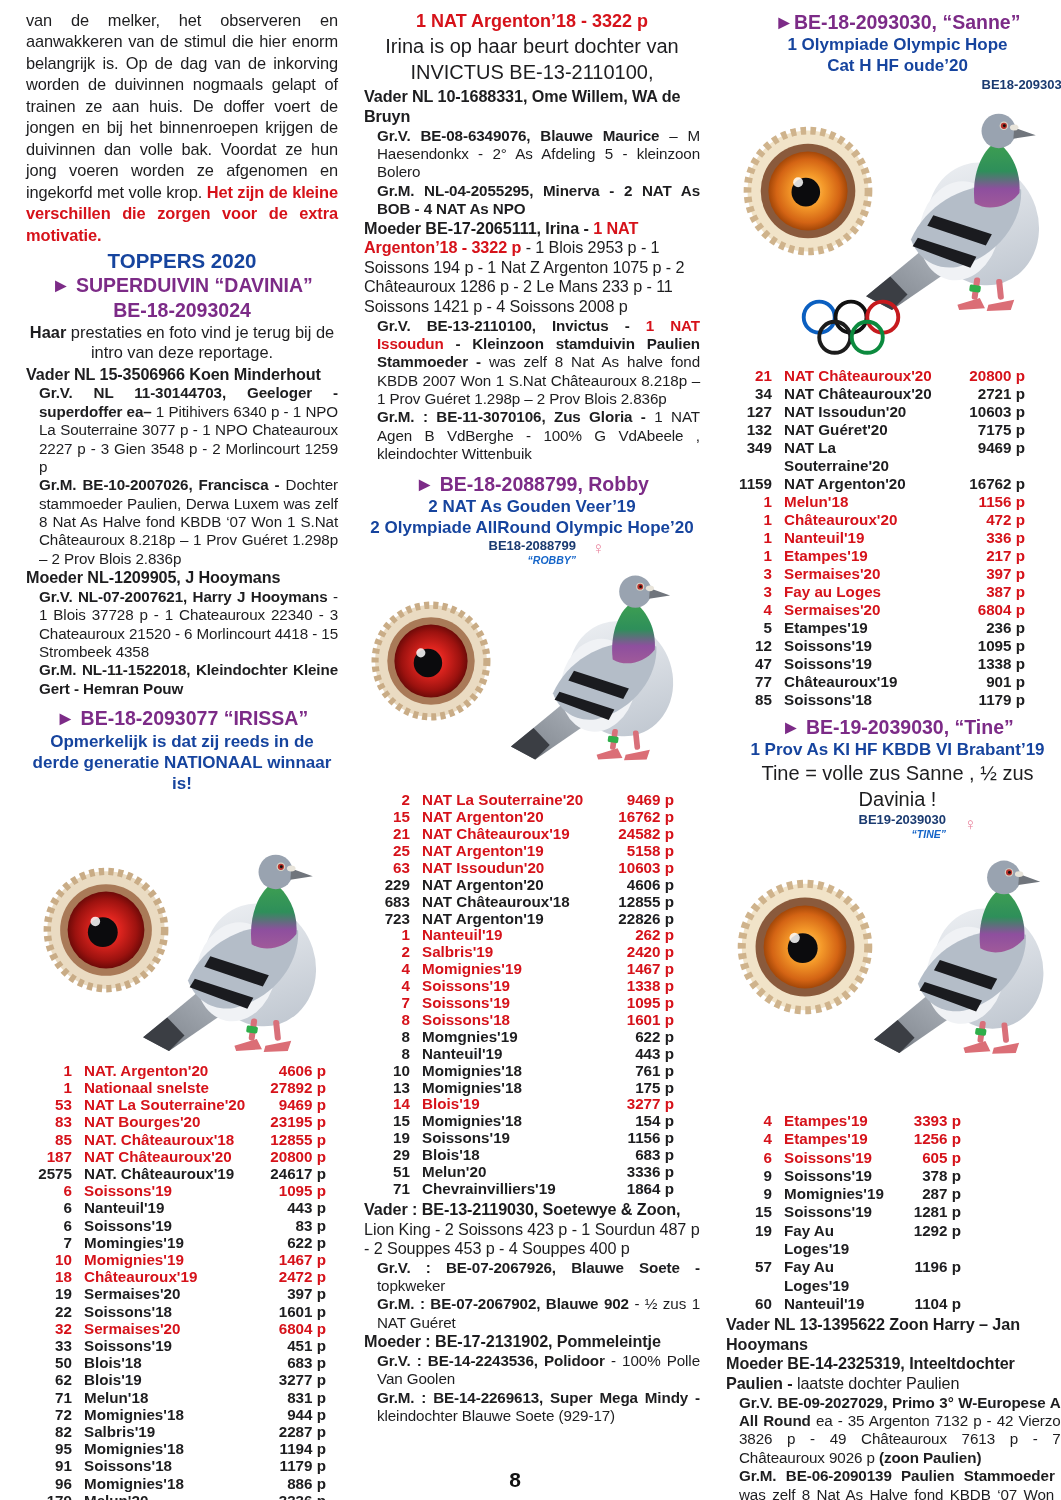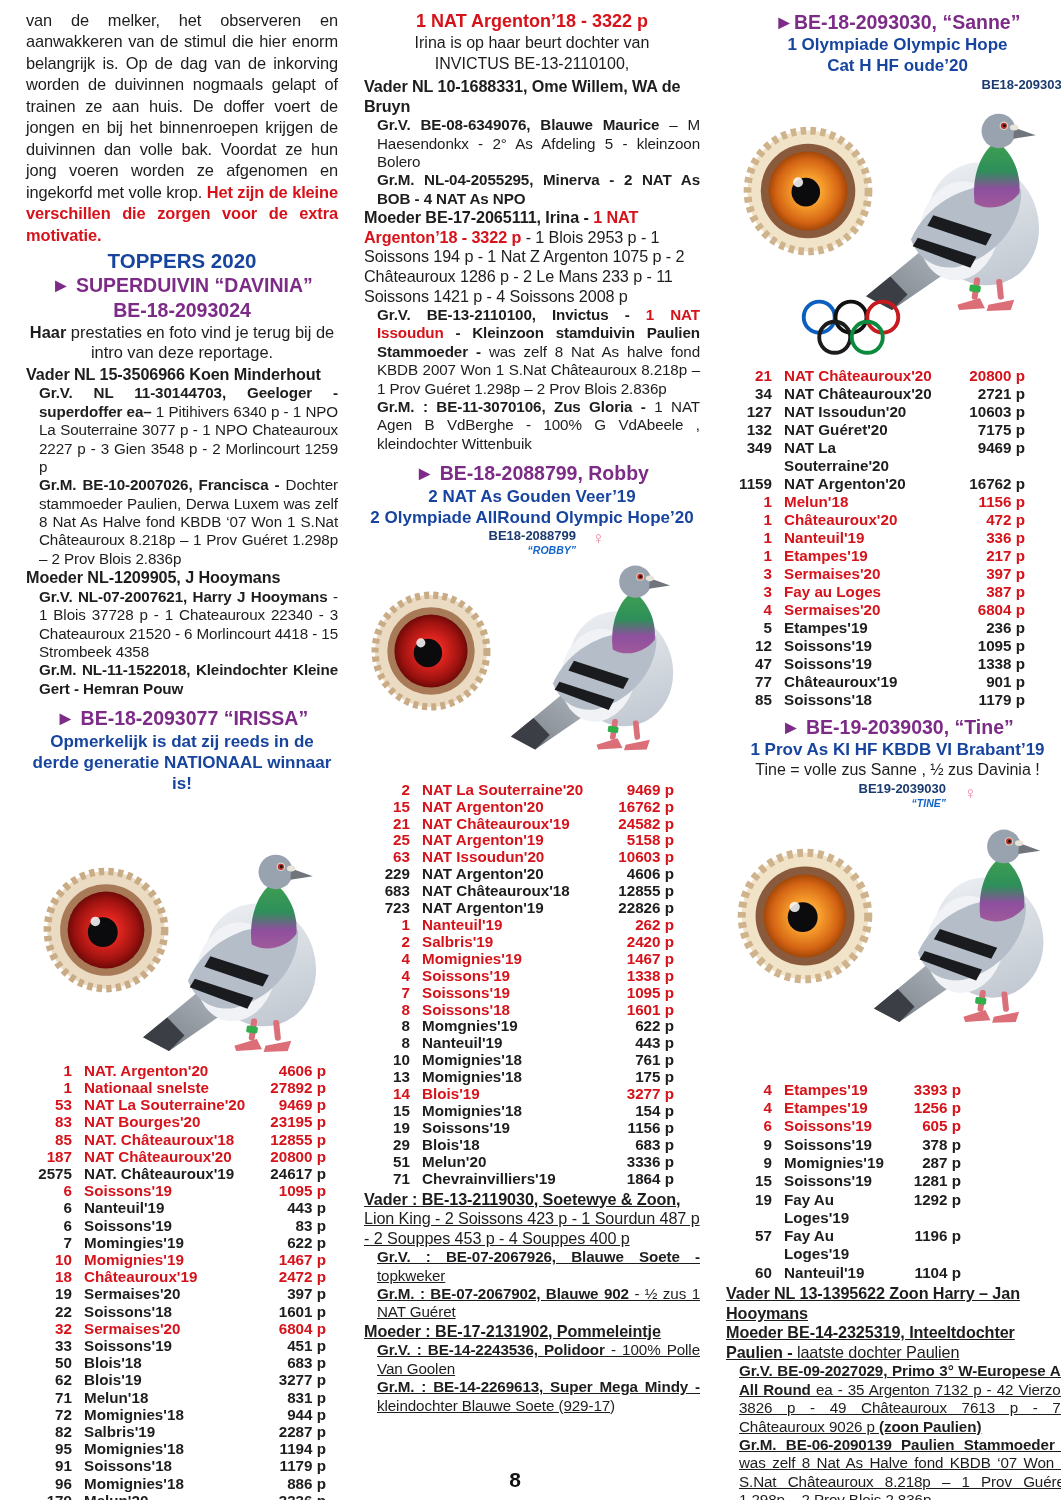--- a/index.html
+++ b/index.html
@@ -15,21 +15,21 @@
   .b{font-weight:bold;}
   .center{text-align:center;}
   .h-blue{color:#16449e;font-weight:bold;}
   .h-purple{color:#7c2b87;font-weight:bold;font-size:19.5px;line-height:1.25;}
   .t20{font-size:20.5px;}
 
   .intro{font-size:16.4px;line-height:1.31;text-align:justify;margin:0 0 3px 0;letter-spacing:-0.1px;}
   .haar{font-size:16.4px;line-height:1.24;}
   .sub{font-size:17px;line-height:1.24;}
   .redline{color:#d6121a;font-weight:bold;font-size:18px;line-height:1.3;text-align:center;}
-  .blkline{font-size:16px;line-height:1.3;text-align:center;}
+  .blkline{font-size:20px;line-height:1.3;text-align:center;}
 
   .pedigree{font-size:15.2px;line-height:1.21;margin-top:2px;letter-spacing:-0.1px;}
   .para{margin:0;text-align:justify;}
   .para.indent{padding-left:13px;}
   .para.lead{font-size:16.2px;text-align:left;}
 
   .rtable{font-weight:bold;font-size:15.2px;margin-top:2px;}
   .trow{display:flex;line-height:17.2px;}
   .trow .pos{width:46px;text-align:right;flex:none;}
   .trow .race{margin-left:12px;flex:1;text-align:left;}
@@ -60,21 +60,21 @@
 
   .photo-label{color:#1a3a70;font-weight:bold;font-size:13px;text-align:right;line-height:1.25;}
   .photo-name{color:#1464c8;font-weight:bold;font-style:italic;font-size:10.5px;text-align:right;line-height:1.2;}
   .female{color:#e87d98;font-size:17px;font-weight:bold;line-height:1;}
   .label-abs{position:absolute;left:0;right:0;top:0;}
   .robby-label{position:absolute;left:62px;top:0;width:150px;}
   .robby-female{position:absolute;left:228px;top:2px;}
   .tine-label{position:absolute;left:70px;top:0;width:150px;}
   .tine-female{position:absolute;left:238px;top:4px;}
 
-  .mt2{margin-top:2px;text-decoration:underline;} .mt6{margin-top:6px;} .mt8{margin-top:8px;}
+  .mt2{margin-top:2px;} .mt6{margin-top:6px;} .mt8{margin-top:8px;}
   .pageno{position:absolute;left:480px;bottom:8px;width:70px;text-align:center;
           font-size:21px;font-weight:bold;color:#111;}
   .hidden-defs{position:absolute;width:0;height:0;overflow:hidden;}
 </style>
 </head>
 <body>
 
 <svg class="hidden-defs" aria-hidden="true">
   <defs>
     <linearGradient id="gNeck" x1="0" y1="0" x2="0" y2="1">

